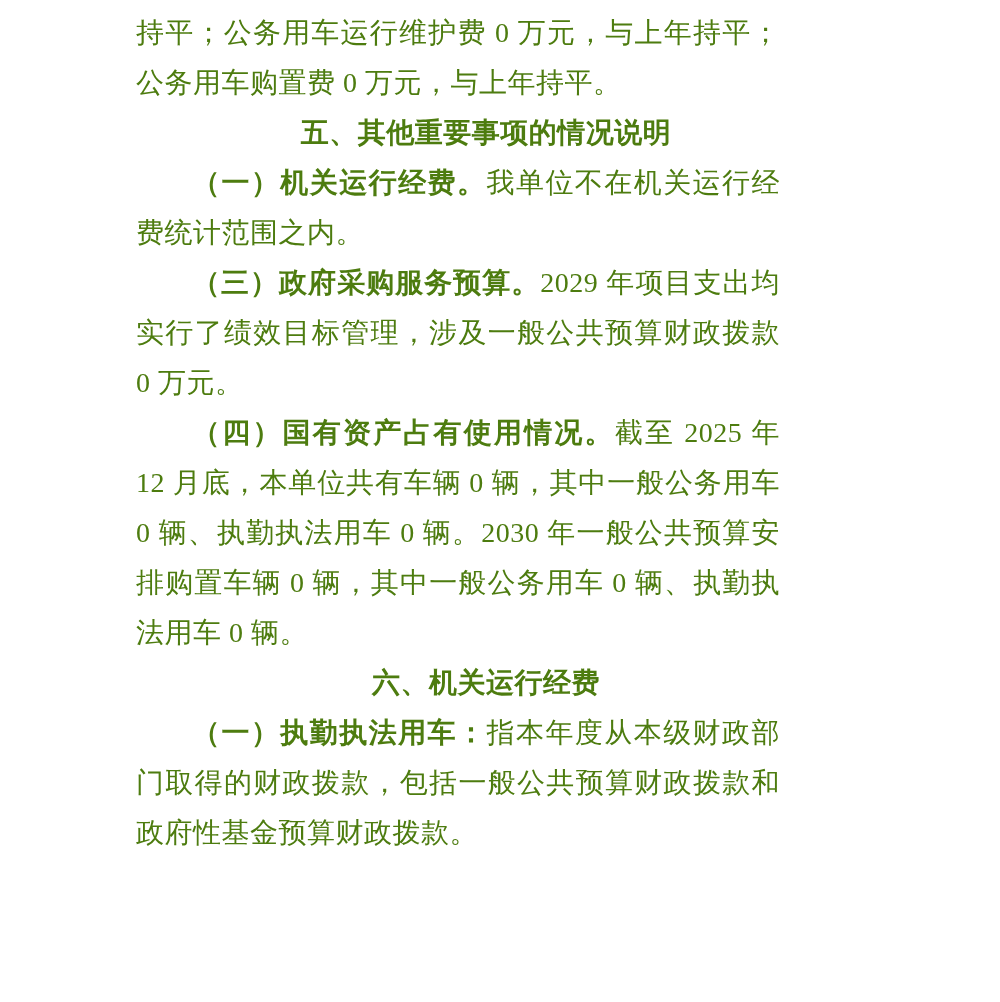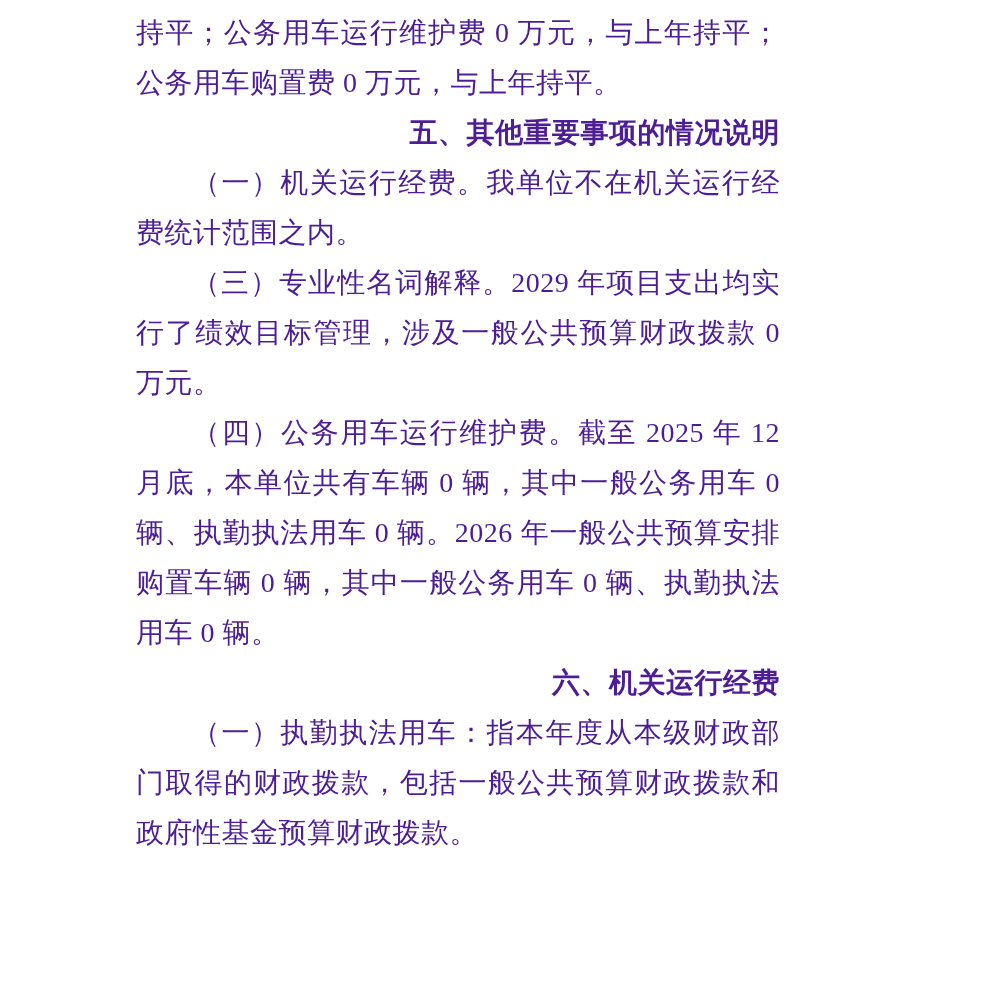--- a/index.html
+++ b/index.html
@@ -9,56 +9,56 @@
   }
   .page {
     box-sizing: border-box;
     width: 886px;
     height: 1002px;
     background: #ffffff;
     padding: 8px 106px 0 136px;
     font-family: "Liberation Serif", "DejaVu Serif", serif;
     font-size: 28px;
     line-height: 50px;
-    color: #4c1d95;
+    color: #4d7c0f;
     overflow: hidden;
   }
   .para {
     margin: 0;
     text-align: justify;
     letter-spacing: 0.5px;
   }
   .para.indent {
     text-indent: 2em;
   }
   .heading {
     margin: 0;
     text-indent: 2em;
-    text-align: right;
+    text-align: center;
     font-family: "Liberation Sans", "DejaVu Sans", sans-serif;
     font-weight: bold;
     letter-spacing: 0.5px;
   }
   .lead {
-    font-weight: normal;
+    font-weight: bold;
   }
 </style>
 </head>
 <body>
 
 <div class="page">
 
   <p class="para"><span>持平；公务用车运行维护费 0 万元，与上年持平；公务用车购置费 0 万元，与上年持平。</span></p>
 
   <p class="heading"><span>五、其他重要事项的情况说明</span></p>
 
   <p class="para indent"><span class="lead">（一）机关运行经费。</span><span>我单位不在机关运行经费统计范围之内。</span></p>
 
 
-  <p class="para indent"><span class="lead">（三）专业性名词解释。</span><span>2029 年项目支出均实行了绩效目标管理，涉及一般公共预算财政拨款 0 万元。</span></p>
+  <p class="para indent"><span class="lead">（三）政府采购服务预算。</span><span>2029 年项目支出均实行了绩效目标管理，涉及一般公共预算财政拨款 0 万元。</span></p>
 
-  <p class="para indent"><span class="lead">（四）公务用车运行维护费。</span><span>截至 2025 年 12 月底，本单位共有车辆 0 辆，其中一般公务用车 0 辆、执勤执法用车 0 辆。2026 年一般公共预算安排购置车辆 0 辆，其中一般公务用车 0 辆、执勤执法用车 0 辆。</span></p>
+  <p class="para indent"><span class="lead">（四）国有资产占有使用情况。</span><span>截至 2025 年 12 月底，本单位共有车辆 0 辆，其中一般公务用车 0 辆、执勤执法用车 0 辆。2030 年一般公共预算安排购置车辆 0 辆，其中一般公务用车 0 辆、执勤执法用车 0 辆。</span></p>
 
   <p class="heading"><span>六、机关运行经费</span></p>
 
   <p class="para indent"><span class="lead">（一）执勤执法用车：</span><span>指本年度从本级财政部门取得的财政拨款，包括一般公共预算财政拨款和政府性基金预算财政拨款。</span></p>
 
 </div>
 
 </body></html>

